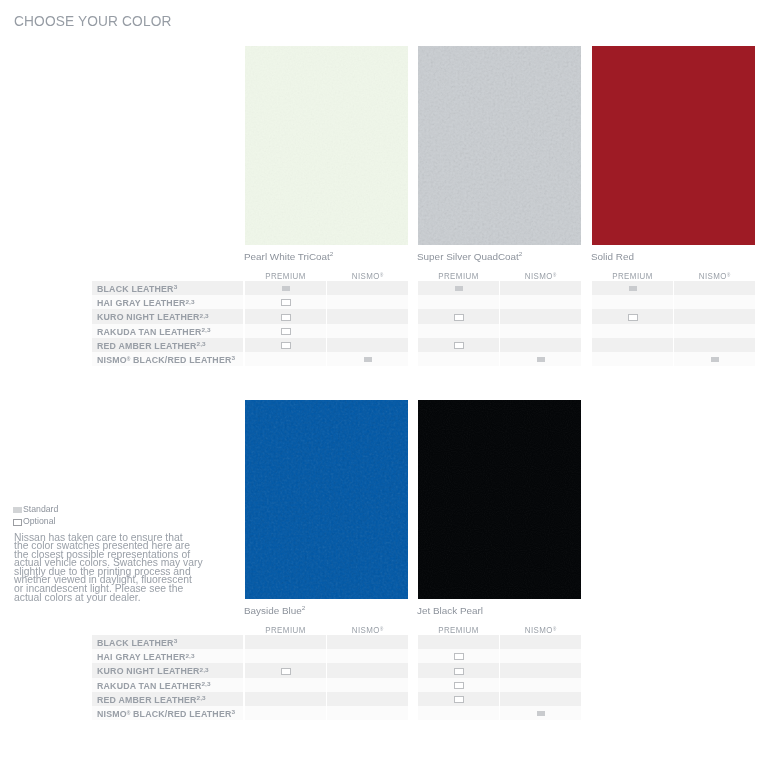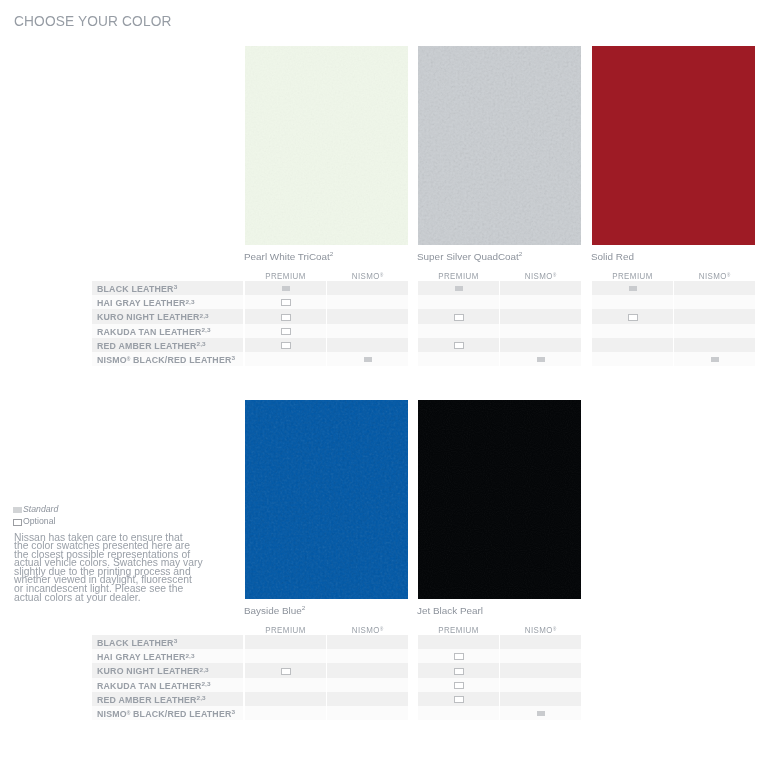--- a/index.html
+++ b/index.html
@@ -235,21 +235,21 @@
       <div class="rowtext" style="left: 96.8px; top: 667.4px;">KURO NIGHT LEATHER<sup>2,3</sup></div>
       <div class="rowband unshaded" style="left: 92px; top: 677.6px; width: 151px; height: 14.2px;"></div>
       <div class="rowtext" style="left: 96.8px; top: 681.6px;">RAKUDA TAN LEATHER<sup>2,3</sup></div>
       <div class="rowband shaded" style="left: 92px; top: 691.8px; width: 151px; height: 14.2px;"></div>
       <div class="rowtext" style="left: 96.8px; top: 695.8px;">RED AMBER LEATHER<sup>2,3</sup></div>
       <div class="rowband unshaded" style="left: 92px; top: 706px; width: 151px; height: 14.2px;"></div>
       <div class="rowtext" style="left: 96.8px; top: 710px;">NISMO<span class="regmark">®</span> BLACK/RED LEATHER<sup>3</sup></div>
     </div>
 
   <div id="legend-area">
-      <div class="legend-item" style="left: 13px; top: 503.5px; width: 80px; height: 11px; font-style: italic;">
+      <div class="legend-item" style="left: 13px; top: 503.5px; width: 80px; height: 11px;">
         <span class="legend-std"></span>
         <span class="lbl">Standard</span>
       </div>
       <div class="legend-item" style="left: 13px; top: 515.5px; width: 80px; height: 11px;">
         <span class="legend-opt"></span>
         <span class="lbl">Optional</span>
       </div>
     </div>
   <div class="disclaimer" id="disclaimer">
       <span class="dl">Nissan has taken care to ensure that</span>

